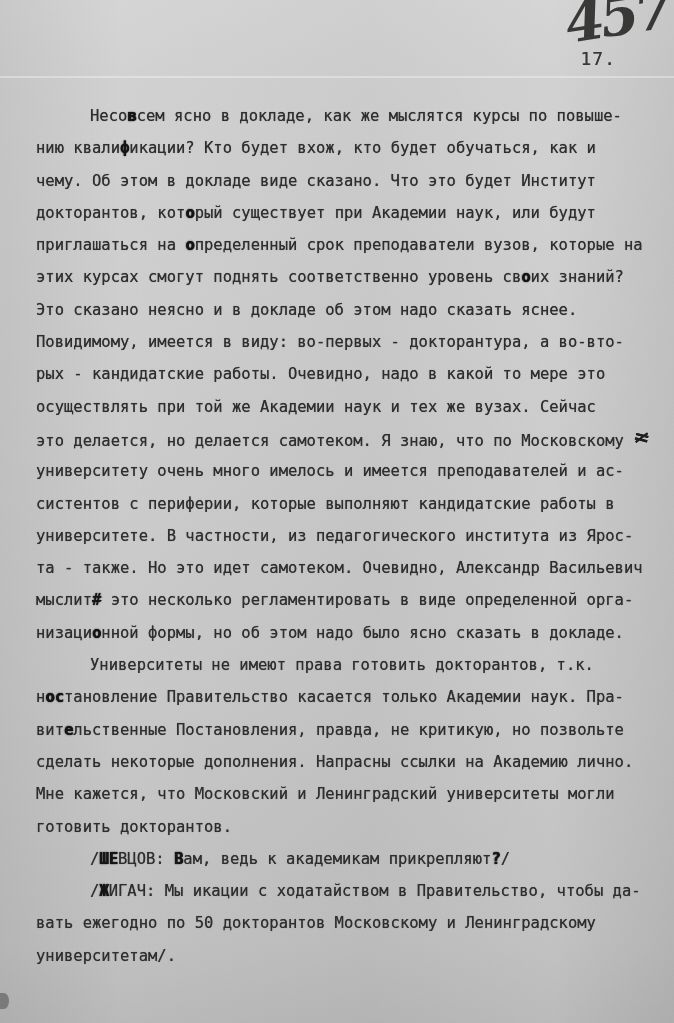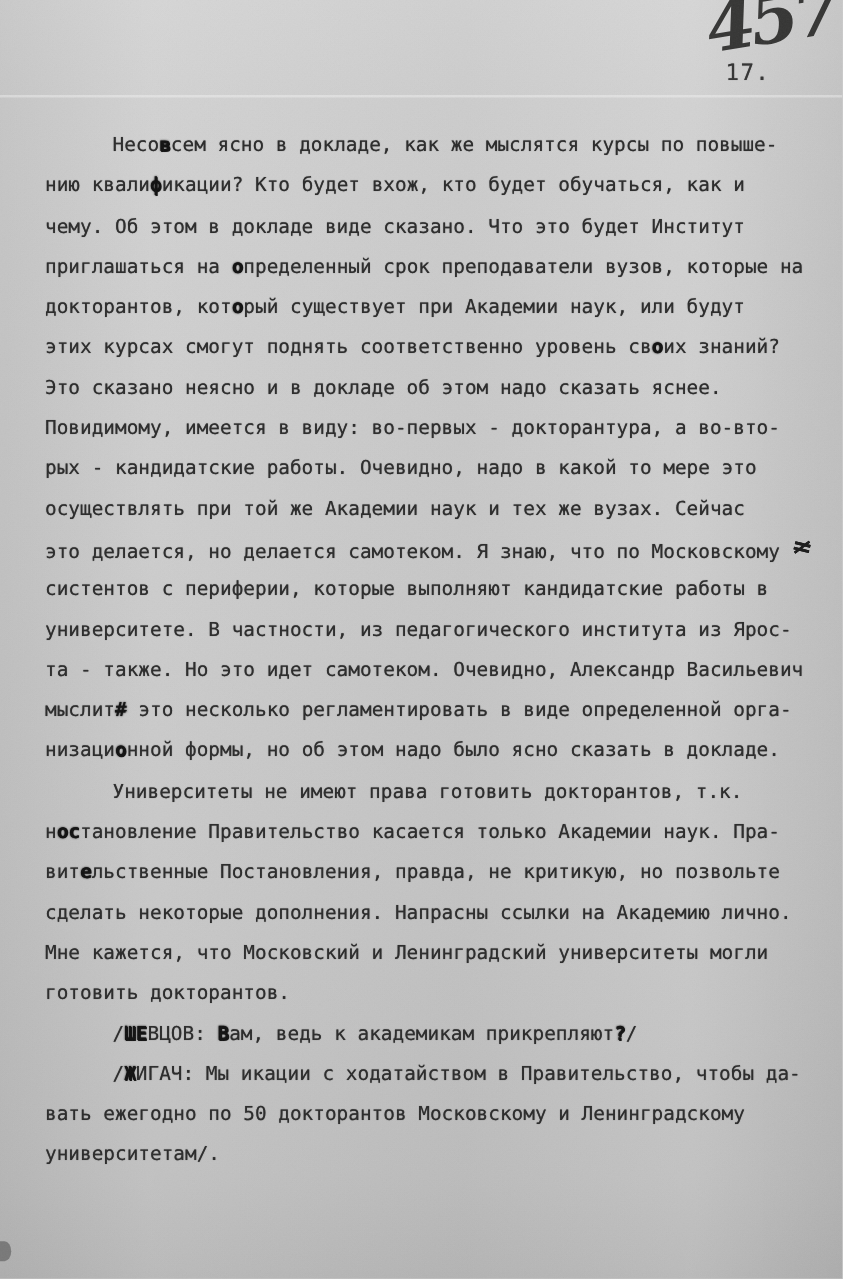--- a/index.html
+++ b/index.html
@@ -67,28 +67,29 @@
   <div class="handwritten-mark">457</div>
 
   <div class="page-number">17.</div>
 
   <div class="scanline" style="top:76px"></div>
 
   <div class="doc-body">
       <div class="line indent"><span>Несо</span><span class="blot">в</span><span>сем ясно в докладе, как же мыслятся курсы по повыше-</span></div>
       <div class="line"><span>нию квали</span><span class="blot">ф</span><span>икации? Кто будет вхож, кто будет обучаться, как и</span></div>
       <div class="line"><span>чему. Об этом в докладе виде сказано. Что это будет Институт</span></div>
+      <div class="line"><span>докторантов, кот</span><span class="blot">о</span><span>рый существует при Академии наук, или будут</span></div>
       <div class="line"><span>приглашаться на </span><span class="blot">о</span><span>пределенный срок преподаватели вузов, которые на</span></div>
-      <div class="line"><span>докторантов, кот</span><span class="blot">о</span><span>рый существует при Академии наук, или будут</span></div>
       <div class="line"><span>этих курсах смогут поднять соответственно уровень св</span><span class="blot">о</span><span>их знаний?</span></div>
       <div class="line"><span>Это сказано неясно и в докладе об этом надо сказать яснее.</span></div>
       <div class="line"><span>Повидимому, имеется в виду: во-первых - докторантура, а во-вто-</span></div>
       <div class="line"><span>рых - кандидатские работы. Очевидно, надо в какой то мере это</span></div>
       <div class="line"><span>осуществлять при той же Академии наук и тех же вузах. Сейчас</span></div>
       <div class="line"><span>это делается, но делается самотеком. Я знаю, что по Московскому </span><span class="hand">≠</span></div>
+      <div class="line"><span>университету очень много имелось и имеется преподавателей и ас-</span></div>
       <div class="line"><span>систентов с периферии, которые выполняют кандидатские работы в</span></div>
       <div class="line"><span>университете. В частности, из педагогического института из Ярос-</span></div>
       <div class="line"><span>та - также. Но это идет самотеком. Очевидно, Александр Васильевич</span></div>
       <div class="line"><span>мыслит</span><span class="strike">#</span><span> это несколько регламентировать в виде определенной орга-</span></div>
       <div class="line"><span>низаци</span><span class="blot">о</span><span>нной формы, но об этом надо было ясно сказать в докладе.</span></div>
       <div class="line indent"><span>Университеты не имеют права готовить докторантов, т.к.</span></div>
       <div class="line"><span>н</span><span class="blot">ос</span><span>тановление Правительство касается только Академии наук. Пра-</span></div>
       <div class="line"><span>вит</span><span class="blot">е</span><span>льственные Постановления, правда, не критикую, но позвольте</span></div>
       <div class="line"><span>сделать некоторые дополнения. Напрасны ссылки на Академию лично.</span></div>
       <div class="line"><span>Мне кажется, что Московский и Ленинградский университеты могли</span></div>

